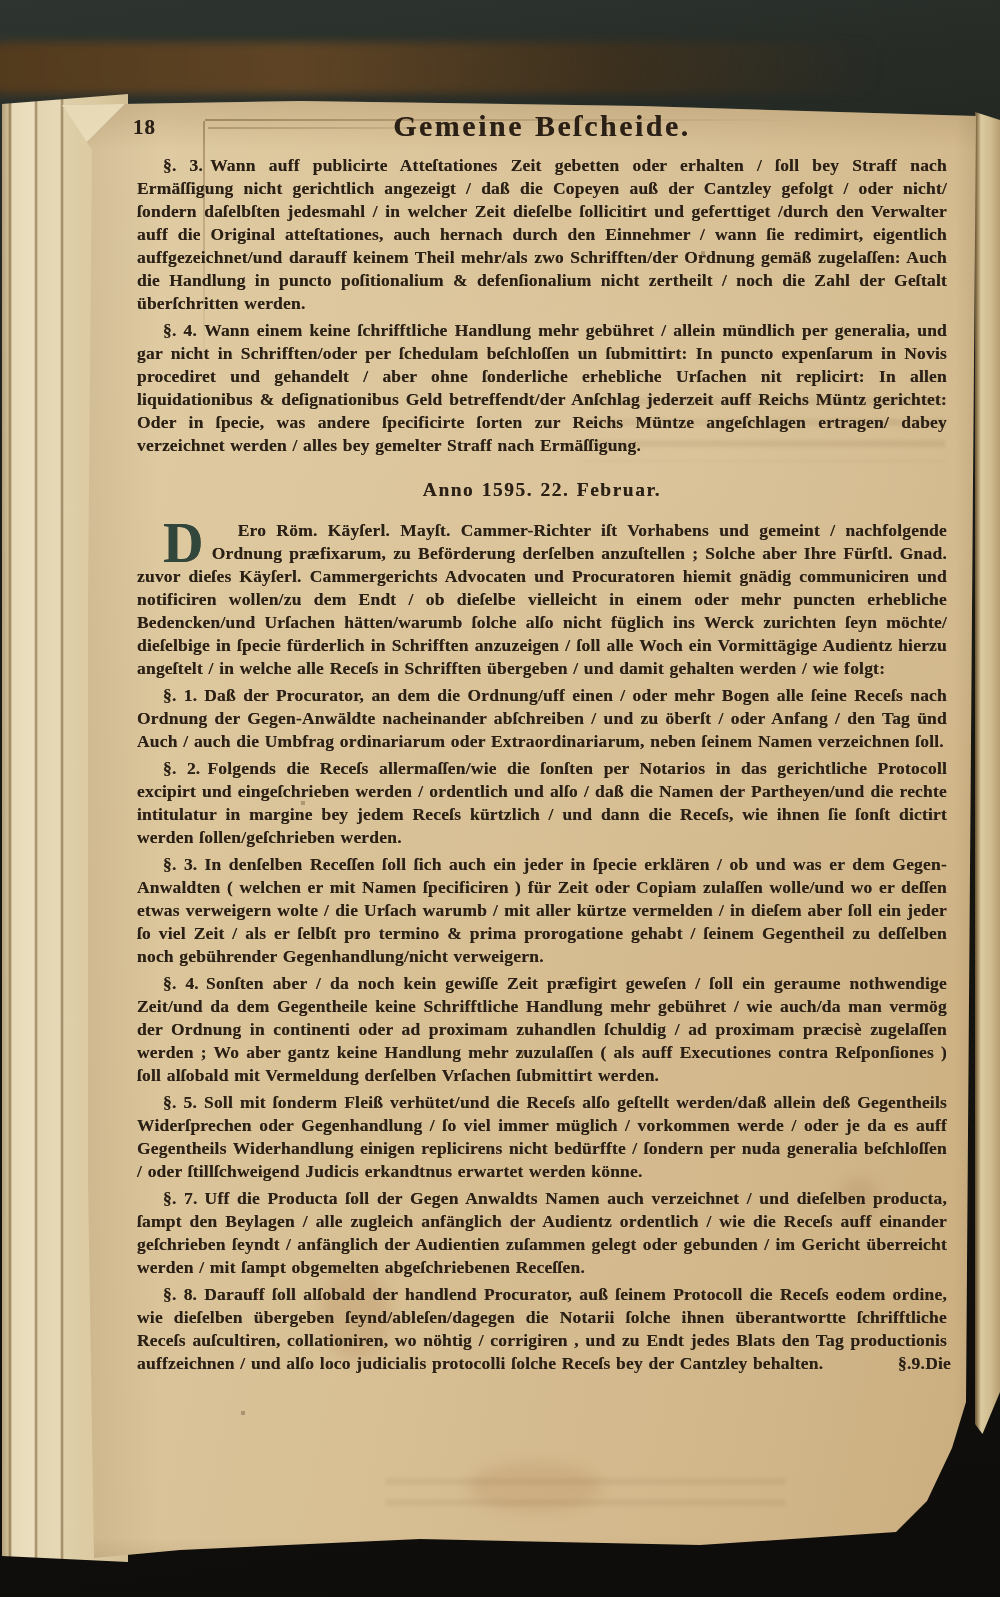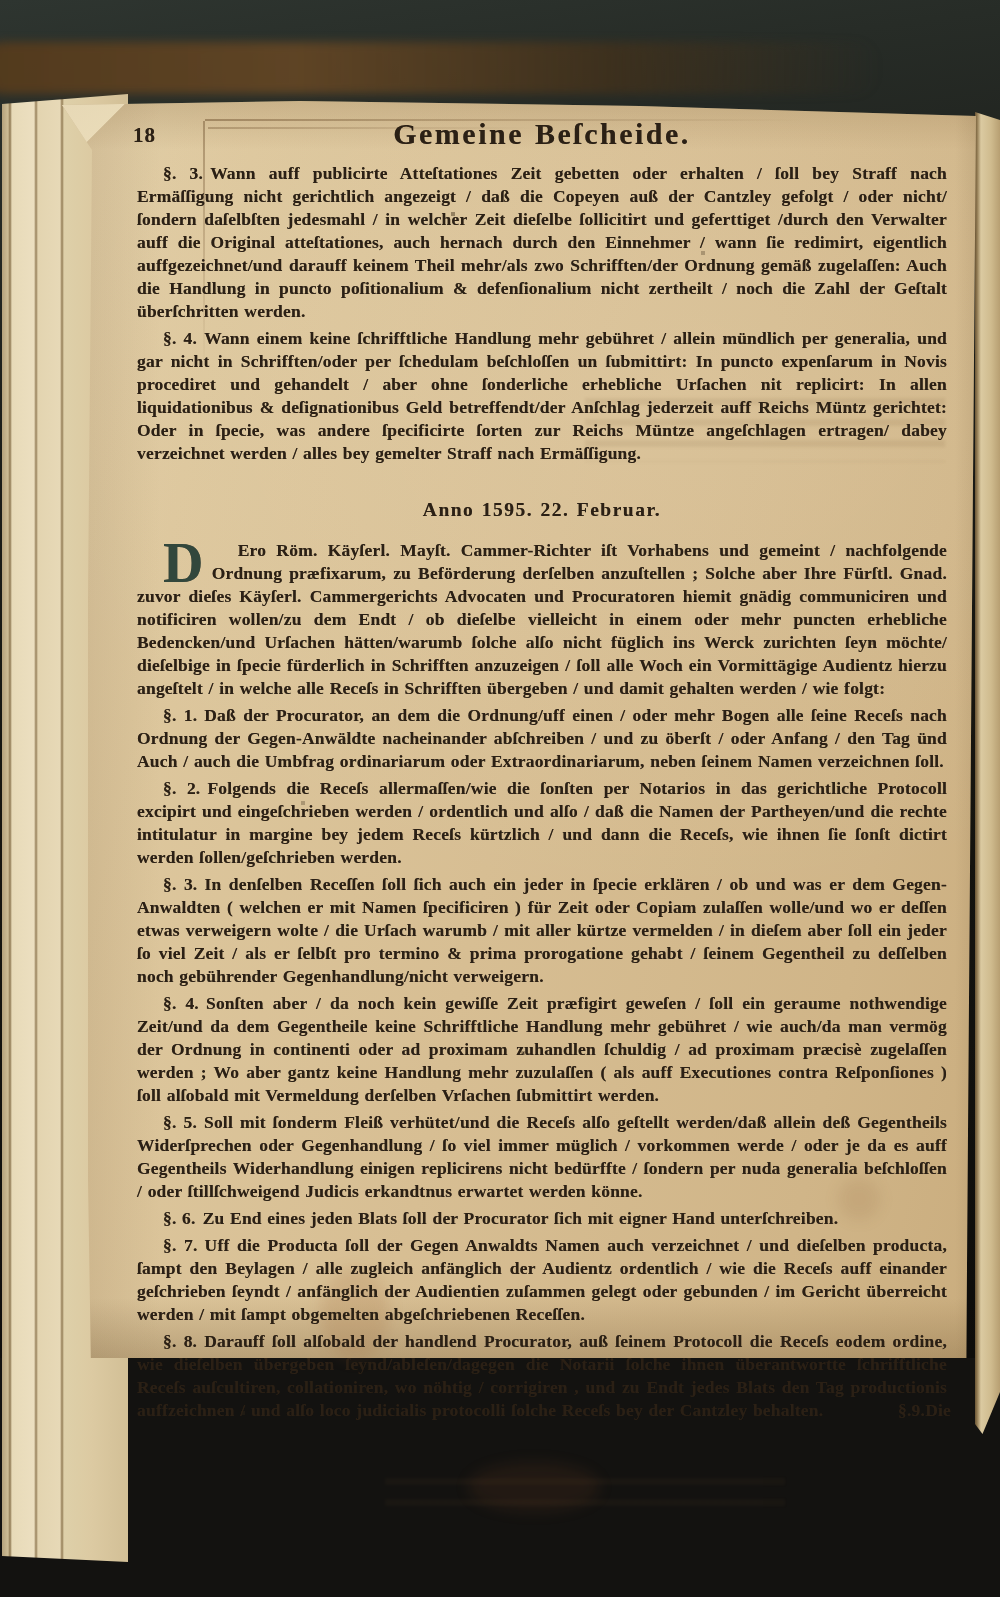--- a/index.html
+++ b/index.html
@@ -1,17 +1,17 @@
 <!DOCTYPE html>
 <html><head>
 <meta charset="utf-8">
 <style>
   html,body{margin:0;padding:0;width:1000px;height:1597px;overflow:hidden;
     background:#131210;font-family:"Liberation Serif","DejaVu Serif",serif;}
-  .scene{position:relative;width:1000px;height:1358px;}
+  .scene{position:relative;width:1000px;height:1597px;}
 
   
   .backdrop{position:absolute;inset:0;
     background:linear-gradient(172deg,#2e3530 0%,#272c27 10%,#1c1e1a 28%,#16150f 55%,#12110e 78%,#0d0c0a 100%);}
   .leather-band{position:absolute;left:-20px;top:42px;width:900px;height:52px;
     background:linear-gradient(90deg,rgba(84,58,28,.95),rgba(104,72,36,.85) 35%,rgba(70,50,26,.7) 70%,rgba(60,44,24,0) 100%);
     filter:blur(5px);border-radius:24px;z-index:1;}
 
   
   .page-stack{position:absolute;left:2px;top:94px;width:126px;height:1468px;z-index:2;
@@ -61,25 +61,25 @@
       522px 1052px 0 1px rgba(60,45,25,.35),302px 802px 0 1px rgba(60,45,25,.3),
       872px 642px 0 1px rgba(60,45,25,.32),242px 1412px 0 1px rgba(60,45,25,.3);}
 
   
   .text-area{position:absolute;left:133px;top:100px;width:818px;z-index:6;
     color:#2b2015;font-size:17.5px;line-height:23px;font-weight:bold;
     letter-spacing:.2px;word-spacing:1px;text-align:justify;
     text-shadow:0 0 .4px rgba(43,32,21,.55);}
   .head-row{position:relative;height:42px;}
   .pagenum{position:absolute;left:0;top:8px;font-size:21px;letter-spacing:1px;}
-  .running-header{margin:16px;text-align:center;font-size:30px;line-height:36px;
+  .running-header{margin:8px;text-align:center;font-size:30px;line-height:36px;
     letter-spacing:2.5px;font-weight:bold;}
   p.para{margin:4px;text-indent:26px;}
   .seclabel{padding-right:7px;}
-  .anno{margin:33px 0 18px;text-align:center;font-size:19.5px;font-weight:bold;
+  .anno{margin:21px 0 18px;text-align:center;font-size:19.5px;font-weight:bold;
     letter-spacing:1.5px;}
   .ordinance{text-indent:0;}
   .dropcap{float:left;font-size:56px;line-height:44px;padding:2px 8px 0 0;
     color:#32473c;font-weight:bold;}
   .s8wrap{position:relative;}
   .catchword{position:absolute;right:0;bottom:0;font-family:Liberation Serif, serif;}
 </style>
 </head>
 <body>
 
@@ -129,23 +129,20 @@
       <p class="para">
         <span class="seclabel">§. 3.</span><span>In denſelben Receſſen ſoll ſich auch ein jeder in ſpecie erklären / ob und was er dem Gegen-Anwaldten ( welchen er mit Namen ſpecificiren ) für Zeit oder Copiam zulaſſen wolle/und wo er deſſen etwas verweigern wolte / die Urſach warumb / mit aller kürtze vermelden / in dieſem aber ſoll ein jeder ſo viel Zeit / als er ſelbſt pro termino &amp; prima prorogatione gehabt / ſeinem Gegentheil zu deſſelben noch gebührender Gegenhandlung/nicht verweigern.</span>
       </p>
       <p class="para">
         <span class="seclabel">§. 4.</span><span>Sonſten aber / da noch kein gewiſſe Zeit præfigirt geweſen / ſoll ein geraume nothwendige Zeit/und da dem Gegentheile keine Schrifftliche Handlung mehr gebühret / wie auch/da man vermög der Ordnung in continenti oder ad proximam zuhandlen ſchuldig / ad proximam præcisè zugelaſſen werden ; Wo aber gantz keine Handlung mehr zuzulaſſen ( als auff Executiones contra Reſponſiones ) ſoll alſobald mit Vermeldung derſelben Vrſachen ſubmittirt werden.</span>
       </p>
       <p class="para">
         <span class="seclabel">§. 5.</span><span>Soll mit ſonderm Fleiß verhütet/und die Receſs alſo geſtellt werden/daß allein deß Gegentheils Widerſprechen oder Gegenhandlung / ſo viel immer müglich / vorkommen werde / oder je da es auff Gegentheils Widerhandlung einigen replicirens nicht bedürffte / ſondern per nuda generalia beſchloſſen / oder ſtillſchweigend Judicis erkandtnus erwartet werden könne.</span>
       </p>
       <p class="para">
-        <span class="seclabel">§. 6.</span><span>Zu End eines jeden Blats ſoll der Procurator ſich mit eigner Hand unterſchreiben.</span>
-      </p>
-      <p class="para">
         <span class="seclabel">§. 7.</span><span>Uff die Producta ſoll der Gegen Anwaldts Namen auch verzeichnet / und dieſelben producta, ſampt den Beylagen / alle zugleich anfänglich der Audientz ordentlich / wie die Receſs auff einander geſchrieben ſeyndt / anfänglich der Audientien zuſammen gelegt oder gebunden / im Gericht überreicht werden / mit ſampt obgemelten abgeſchriebenen Receſſen.</span>
       </p>
 
       <div class="s8wrap">
         <p class="para">
           <span class="seclabel">§. 8.</span><span>Darauff ſoll alſobald der handlend Procurator, auß ſeinem Protocoll die Receſs eodem ordine, wie dieſelben übergeben ſeynd/ableſen/dagegen die Notarii ſolche ihnen überantwortte ſchrifftliche Receſs auſcultiren, collationiren, wo nöhtig / corrigiren , und zu Endt jedes Blats den Tag productionis auffzeichnen / und alſo loco judicialis protocolli ſolche Receſs bey der Cantzley behalten.</span>
         </p>
         <div class="catchword">§.9.Die</div>
       </div>
     </div>

